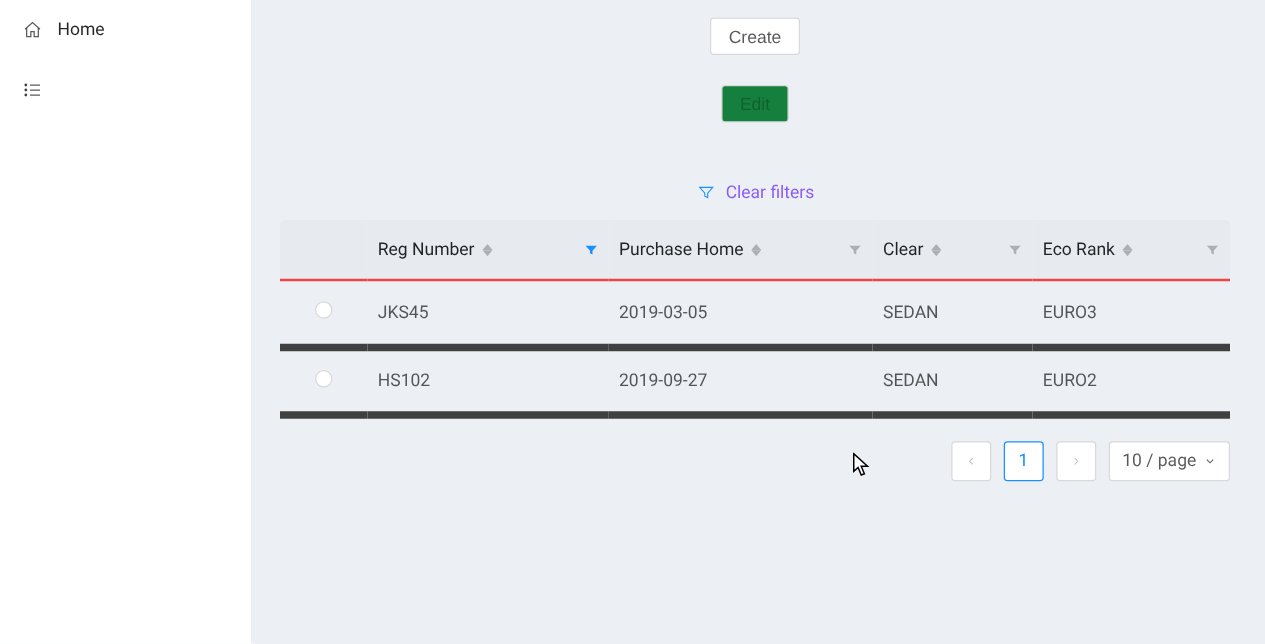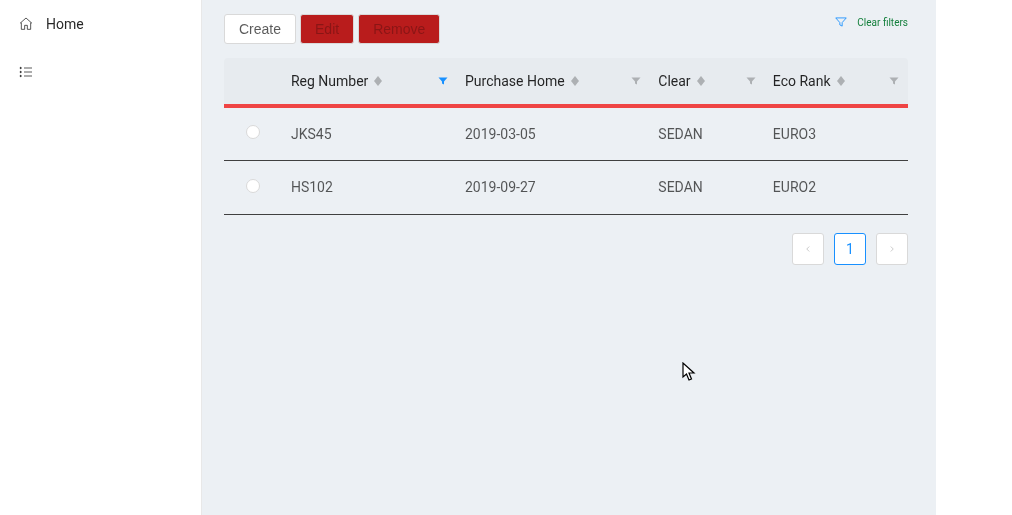--- a/index.html
+++ b/index.html
@@ -1,33 +1,33 @@
 <!DOCTYPE html>
 <html><head>
   <meta charset="utf-8">
   <style>
     * { box-sizing: border-box; margin: 0; padding: 0; }
     body { font-family: -apple-system, BlinkMacSystemFont, "Segoe UI", Roboto, "Helvetica Neue", Arial, sans-serif; font-size: 14px; color: rgba(0,0,0,0.65); background: #fff; }
-    .layout { display: flex; height: 515px; width: 936px; }
+    .layout { display: flex; height: 515px; width: 1012px; }
     .sidebar { width: 202px; background: #fff; border-right: 1px solid #e8e8e8; }
     .sidebar-item { height: 48px; display: flex; align-items: center; padding: 0 18px; cursor: pointer; gap: 12px; }
     .sidebar-item span.lbl { color: rgba(0,0,0,0.85); }
     .icon { display: inline-flex; width: 16px; height: 16px; align-items: center; justify-content: center; color: rgba(0,0,0,0.65); }
     .content { flex: 1; background: #ecf0f4; padding: 14px 28px 14px 22px; position: relative; }
-    .toolbar { display: flex; align-items: flex-start; gap: 4px; margin-bottom: 14px; }
+    .toolbar { display: flex; align-items: center; gap: 24px; margin-bottom: 14px; flex-direction: column; }
     .btn { height: 30px; padding: 0 14px; border: 1px solid #d9d9d9; border-radius: 3px; background: #fff; font-size: 14px; color: rgba(0,0,0,0.65); cursor: pointer; }
-    .btn[disabled] { color: rgba(0,0,0,0.25); background: #b91c1c; cursor: not-allowed; }
+    .btn[disabled] { color: rgba(0,0,0,0.25); background: #15803d; cursor: not-allowed; }
     .spacer { flex: 1; }
-    .link { color: #15803d; cursor: pointer; display: inline-flex; align-items: center; gap: 8px; font-size: 10px; }
+    .link { color: #8b5cf6; cursor: pointer; display: inline-flex; align-items: center; gap: 8px; font-size: 14px; }
     .table-wrap { background: transparent; border-radius: 3px; }
     table.tbl { width: 100%; border-collapse: collapse; background: transparent; }
-    table.tbl thead th { background: #e7ebef; height: 48px; text-align: right; font-weight: 400; color: rgba(0,0,0,0.85); padding: 0 8px; vertical-align: middle; border-bottom: 4px solid #ef4444; }
+    table.tbl thead th { background: #e7ebef; height: 48px; text-align: right; font-weight: 400; color: rgba(0,0,0,0.85); padding: 0 8px; vertical-align: middle; border-bottom: 2px solid #ef4444; }
     table.tbl thead th:first-child { border-top-left-radius: 4px; }
     table.tbl thead th:last-child { border-top-right-radius: 4px; }
-    table.tbl tbody td { height: 54px; padding: 0 8px; color: rgba(0,0,0,0.65); border-bottom: 1px solid #404040; }
+    table.tbl tbody td { height: 54px; padding: 0 8px; color: rgba(0,0,0,0.65); border-bottom: 6px solid #404040; }
     .th-inner { display: flex; align-items: center; gap: 6px; }
     .th-label { white-space: nowrap; }
     .sort { display: inline-flex; flex-direction: column; height: 14px; justify-content: center; gap: 0px; color: rgba(0,0,0,0.25); }
     .sort svg { display:block; }
     .th-filter { margin-left: auto; color: rgba(0,0,0,0.25); display:inline-flex; }
     .th-filter.active { color: #1890ff; }
     .radio-circle { width: 14px; height: 14px; border: 1px solid #d9d9d9; border-radius: 50%; display: inline-block; background:#fff; }
     .pagination { display: flex; justify-content: flex-end; align-items: center; gap: 10px; margin-top: 18px; }
     .pg-btn { width: 32px; height: 32px; border: 1px solid #d9d9d9; border-radius: 3px; background: #fff; display: flex; align-items: center; justify-content: center; cursor: pointer; }
     .pg-btn.disabled { color: rgba(0,0,0,0.25); cursor: not-allowed; }
@@ -65,21 +65,20 @@
             <line x1="9" y1="18" x2="21" y2="18"></line>
           </svg>
       </span>
     </div>
   </aside>
 
   <main class="content">
     <div class="toolbar">
       <button class="btn">Create</button>
       <button class="btn" disabled="">Edit</button>
-      <button class="btn" disabled="">Remove</button>
       <div class="spacer"></div>
       <span class="link">
         <span class="icon">
           <svg width="14" height="14" viewBox="0 0 24 24" fill="none" stroke="#1890ff" stroke-width="1.5">
               <path d="M3 5h18l-7 8v6l-4-2v-4L3 5z"></path>
             </svg>
         </span>
         <span>Clear filters</span>
       </span>
     </div>
@@ -196,19 +195,25 @@
           </svg>
       </div>
       <div class="pg-btn active">
         <span>1</span>
       </div>
       <div class="pg-btn disabled">
         <svg width="10" height="10" viewBox="0 0 24 24" fill="none" stroke="currentColor" stroke-width="2">
             <polyline points="9 18 15 12 9 6"></polyline>
           </svg>
       </div>
+      <div class="page-size">
+        <span>10 / page</span>
+        <svg width="10" height="10" viewBox="0 0 24 24" fill="none" stroke="currentColor" stroke-width="2">
+            <polyline points="6 9 12 15 18 9"></polyline>
+          </svg>
+      </div>
     </div>
 
     <svg class="cursor-pointer" width="16" height="20" viewBox="0 0 16 20">
       <path d="M1 1 L1 15 L4.5 12 L7 18 L9.5 17 L7 11 L12 11 Z" fill="#fff" stroke="#000" stroke-width="1.2"></path>
     </svg>
   </main>
 </div>
 
 </body></html>

